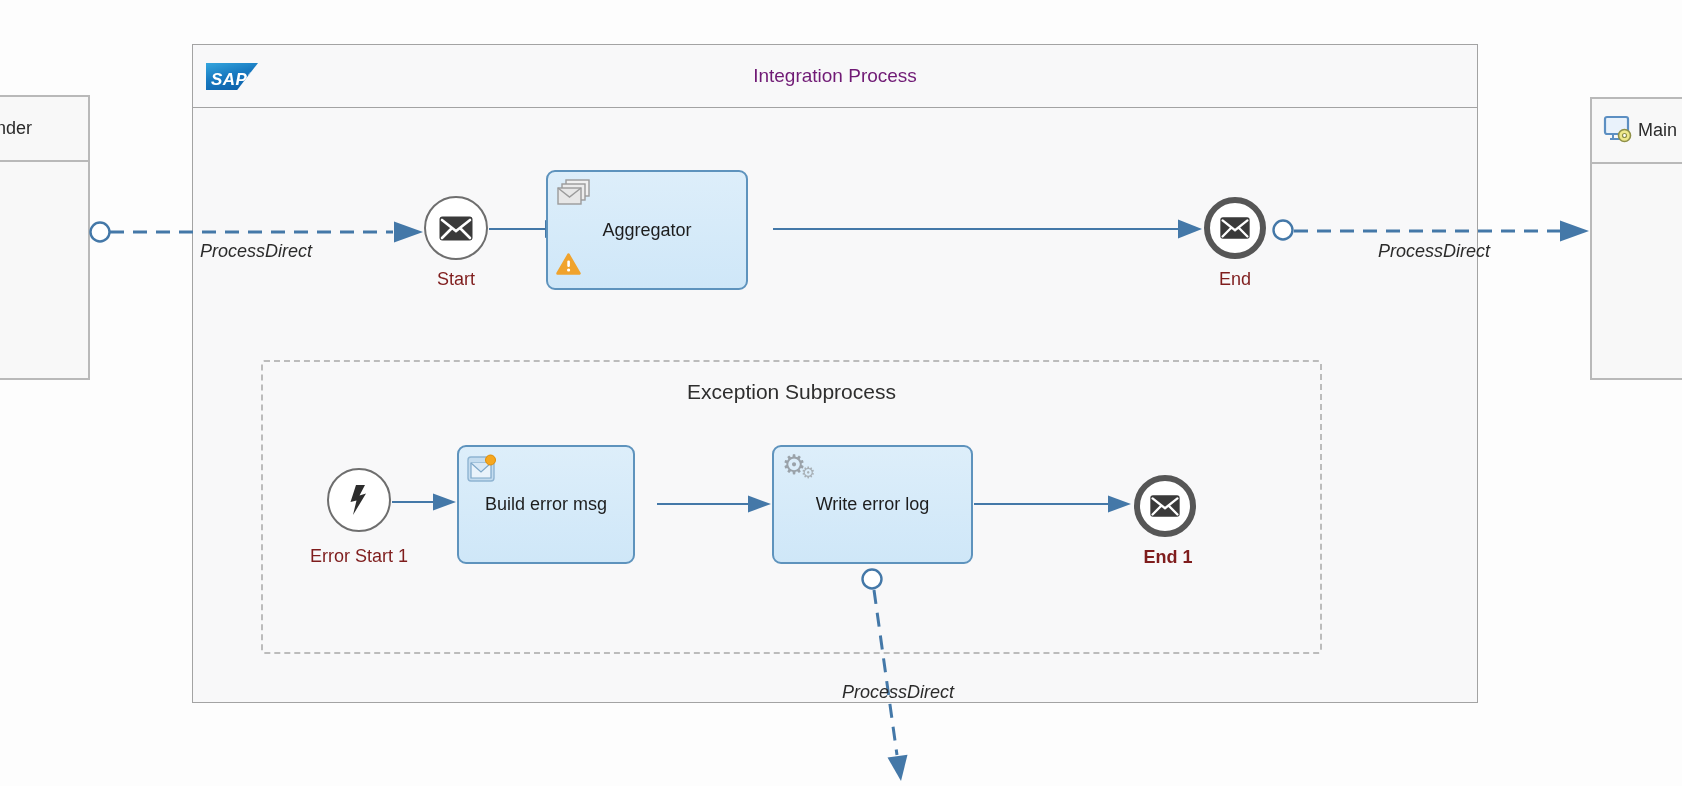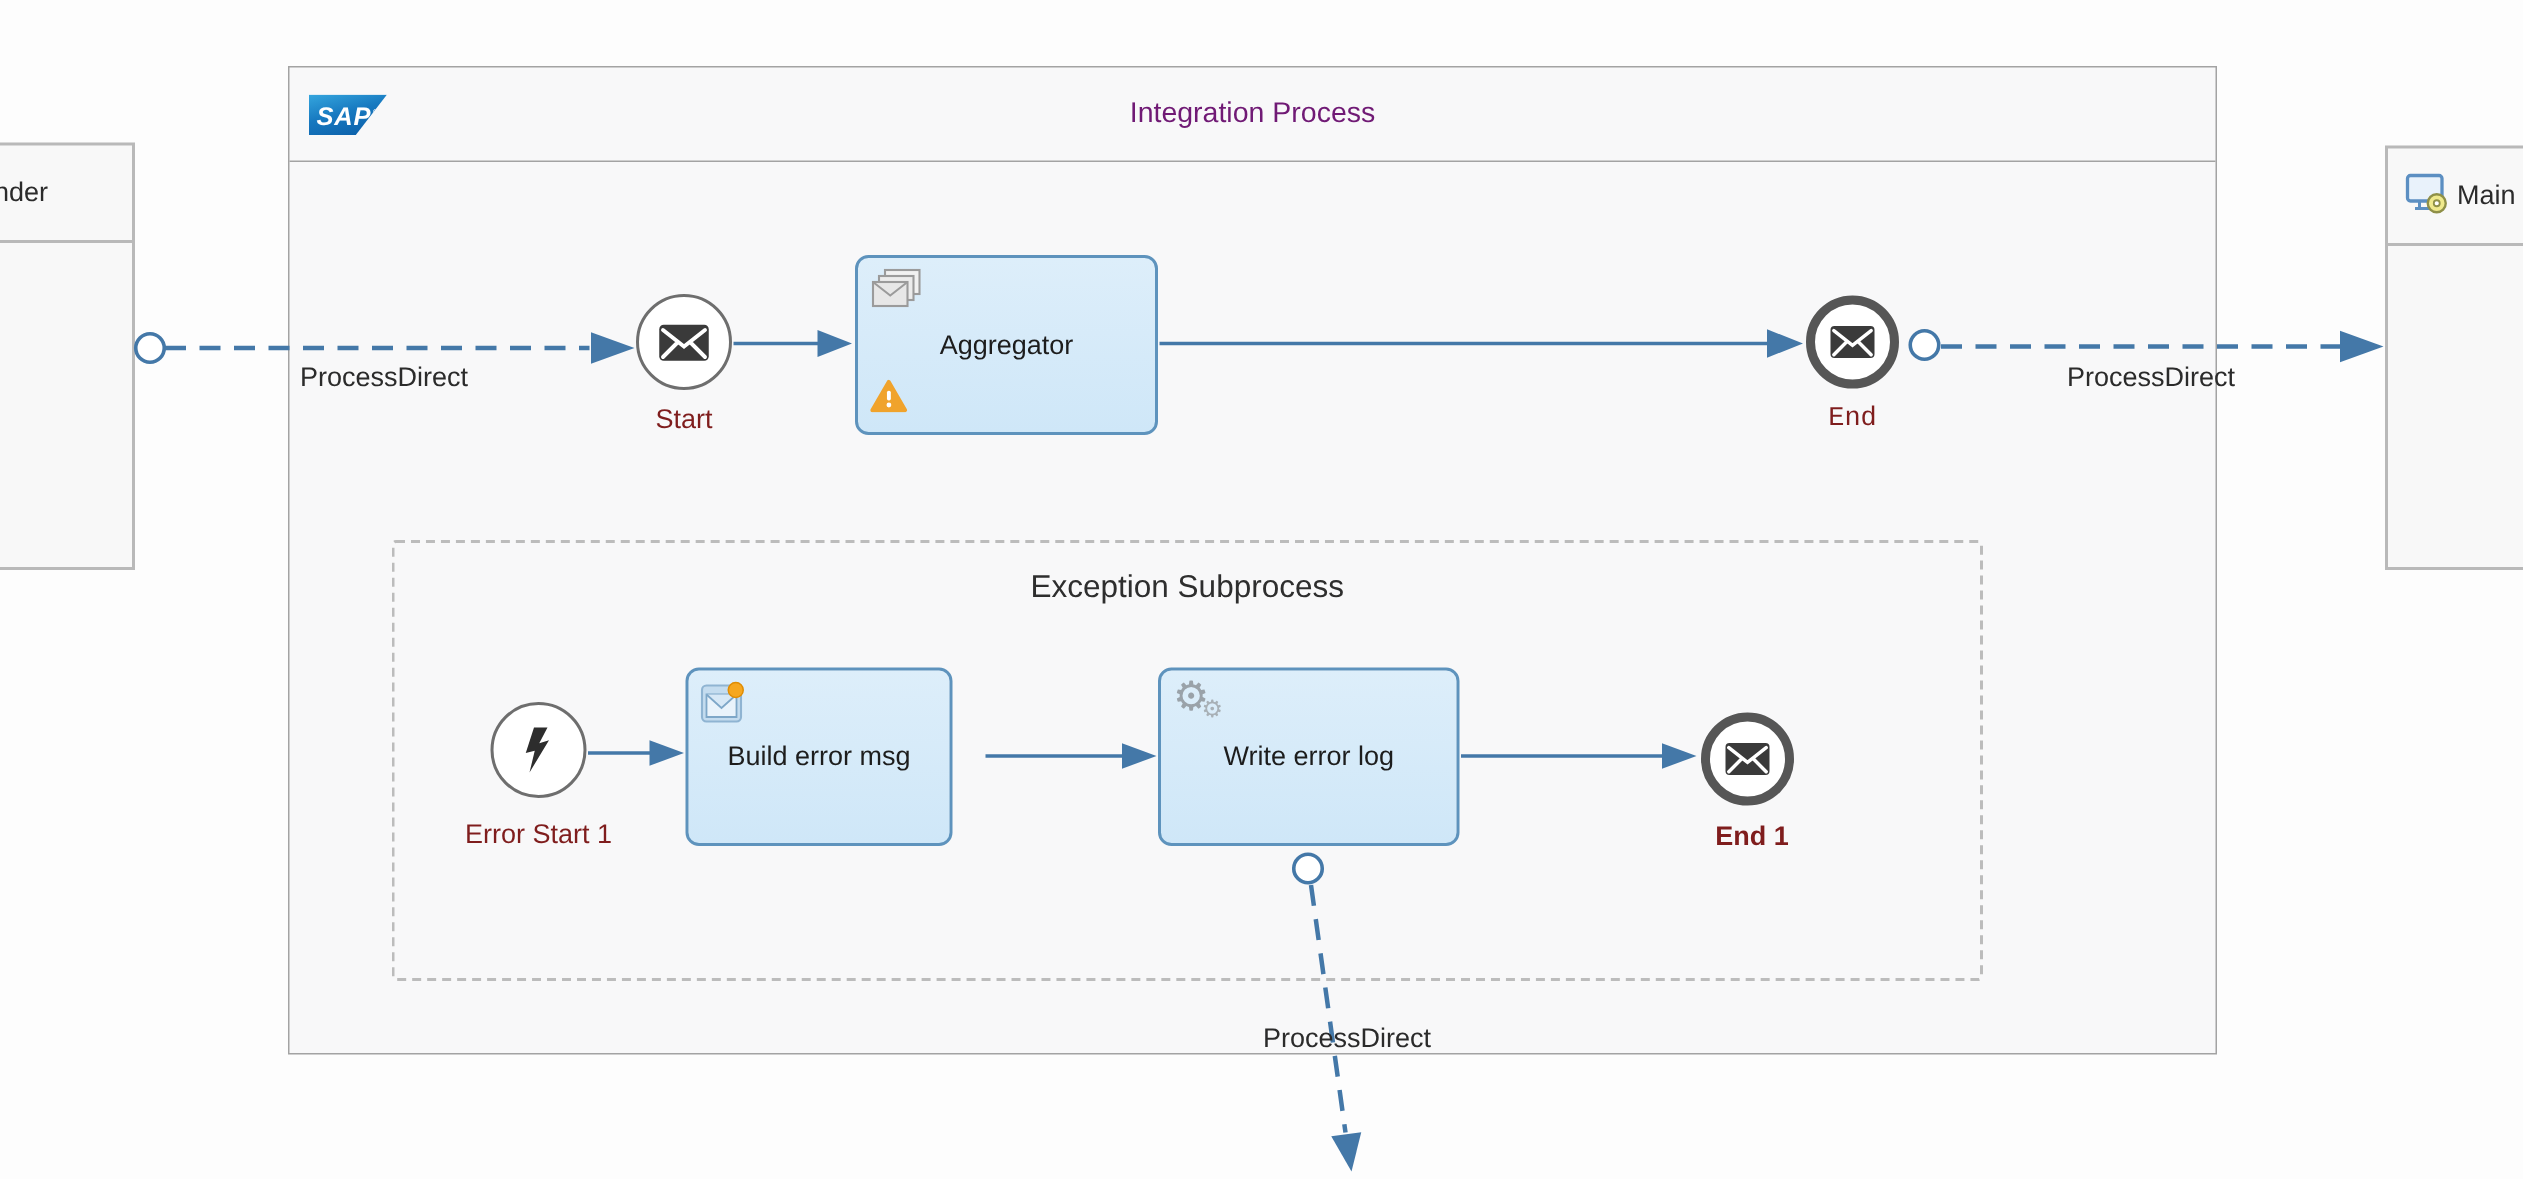--- a/index.html
+++ b/index.html
@@ -55,21 +55,21 @@
   }
 
   
   .node{
     position:absolute; width:200px; height:119px; box-sizing:border-box;
     background:linear-gradient(180deg,#ddeefa 0%,#cfe7f8 100%);
     border:2px solid #5e93bd; border-radius:9px;
     display:flex; align-items:center; justify-content:center;
     font-size:18px; color:#1d1d1d;
   }
-  #node-aggregator{ left:570px; top:170px; width:202px; height:120px; }
+  #node-aggregator{ left:546px; top:170px; width:202px; height:120px; }
   #node-build-error{ left:457px; top:445px; width:178px; }
   #node-write-error{ left:772px; top:445px; width:201px; }
   .node .corner-icon{ position:absolute; left:7px; top:6px; }
   .node .warn-icon{ position:absolute; left:8px; bottom:8px; }
   .gears{ position:absolute; left:8px; top:2px; width:44px; height:40px;
           color:#9aa2a9; font-family:"DejaVu Sans",sans-serif; }
   .gears .g1{ position:absolute; left:0; top:0; font-size:27px; }
   .gears .g2{ position:absolute; left:19px; top:14px; font-size:16px; color:#a8b0b6; }
 
   
@@ -80,26 +80,26 @@
   .event.start{ width:60px; height:60px; border:2px solid #6e6e6e; }
   .event.end{ width:50px; height:50px; border:6px solid #565656; }
   #event-start{ left:424px; top:196px; }
   #event-end{ left:1204px; top:197px; }
   #event-error-start{ left:327px; top:468px; }
   #event-end1{ left:1134px; top:475px; }
   .event-label{
     position:absolute; text-align:center; font-size:18px; color:#7f1d1d; white-space:nowrap;
   }
   #label-start{ left:396px; top:269px; width:120px; }
-  #label-end{ left:1175px; top:269px; width:120px;font-family:Liberation Mono, monospace; }
+  #label-end{ left:1175px; top:269px; width:120px; }
   #label-error-start{ left:289px; top:546px; width:140px; }
   #label-end1{ left:1108px; top:547px; width:120px;font-weight:bold; }
 
   
-  .conn-label{ position:absolute; font-size:18px; color:#2b2b2b; text-align:center; white-space:nowrap;}
+  .conn-label{ position:absolute; font-size:18px; color:#2b2b2b; text-align:center; white-space:nowrap;font-style:italic;}
   #conn-label-in{ left:171px; top:241px; width:170px; }
   #conn-label-out{ left:1359px; top:241px; width:150px; }
   #conn-label-error{ left:823px; top:682px; width:150px; }
 
   
   svg.overlay{ position:absolute; left:0; top:0; pointer-events:none; }
 </style>
 </head>
 <body>
 

